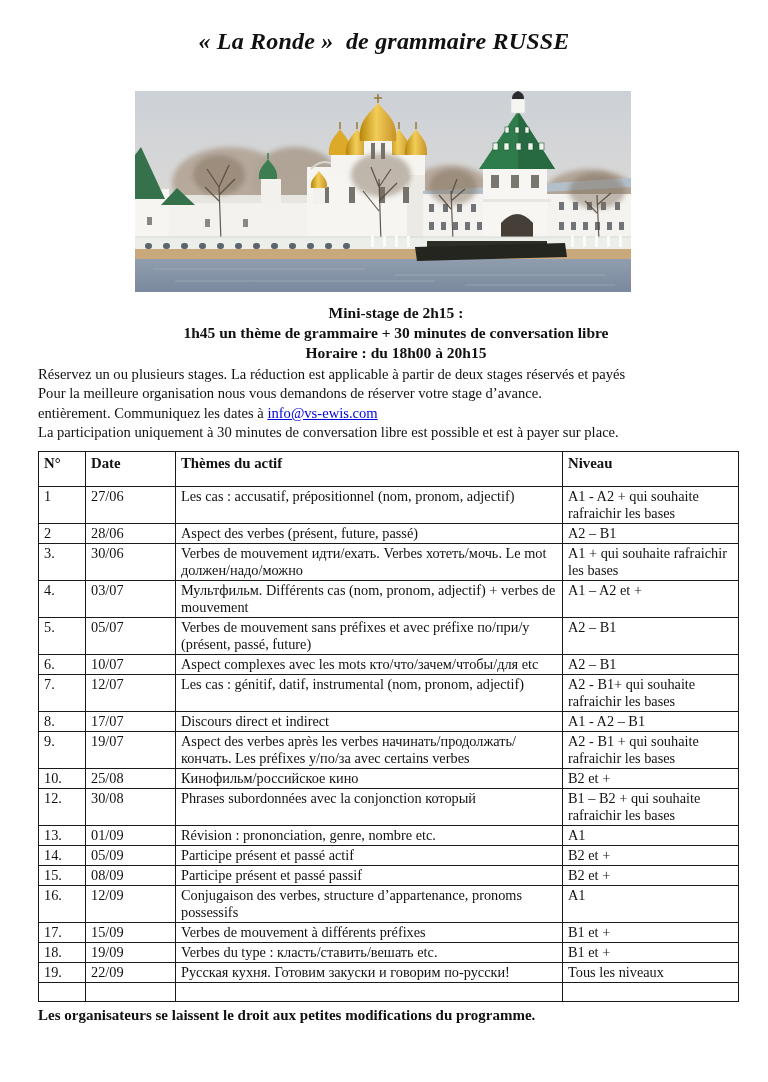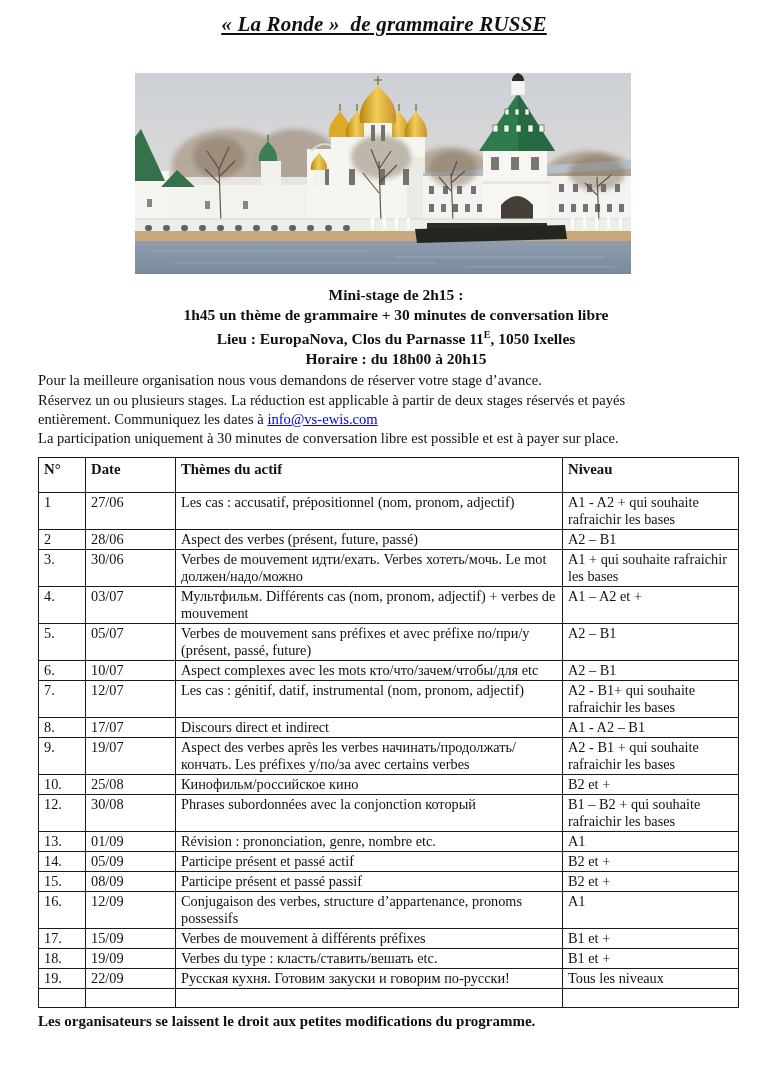--- a/index.html
+++ b/index.html
@@ -3,21 +3,21 @@
 <meta charset="utf-8">
 <style>
   html,body{margin:0;padding:0;}
   body{
     width:768px;height:1082px;background:#ffffff;color:#111;
     font-family:"Liberation Serif","DejaVu Serif",serif;
     overflow:hidden;position:relative;
   }
   .title{
     text-align:center;font-weight:bold;font-style:italic;
-    font-size:21px;margin-top:12px;white-space:pre;letter-spacing:.2px;text-decoration:underline;
+    font-size:24px;margin-top:28px;white-space:pre;letter-spacing:.2px;
   }
   .photo-wrap{width:496px;height:201px;margin:36px 0 0 135px;line-height:0;}
   .info-block{text-align:center;font-weight:bold;font-size:15.5px;line-height:20px;margin-top:11px;margin-left:24px;}
   .info-block sup{font-size:10px;font-weight:bold;}
   .intro{margin:2px 26px 0 38px;font-size:14.6px;line-height:19.4px;}
   .intro-line{white-space:nowrap;}
   .email-link{color:#0000dd;text-decoration:underline;cursor:pointer;text-align:center;}
   .ru-italic{}
   table.schedule{
     border-collapse:collapse;table-layout:fixed;width:700px;
@@ -226,27 +226,26 @@
         <line x1="260" y1="184" x2="470" y2="184"></line>
       <line x1="40" y1="190" x2="300" y2="190"></line>
         <line x1="330" y1="194" x2="480" y2="194"></line>
     </g>
   </svg>
 </div>
 
 <div class="info-block">
   <div>Mini-stage de 2h15 :</div>
   <div>1h45 un thème de grammaire + 30 minutes de conversation libre</div>
-  <div><span>Lieu : EuropaNova, Clos du Parnasse 11</span><sup>E</sup><span>, 1050 Ixelles</span></div>
   <div>Horaire : du 18h00 à 20h15</div>
 </div>
 
 <div class="intro">
+    <div class="intro-line"><span>Réservez un ou plusieurs stages. La réduction est applicable à partir de deux stages réservés et payés</span></div>
     <div class="intro-line"><span>Pour la meilleure organisation nous vous demandons de réserver votre stage d’avance.</span></div>
-    <div class="intro-line"><span>Réservez un ou plusieurs stages. La réduction est applicable à partir de deux stages réservés et payés</span></div>
     <div class="intro-line"><span>entièrement. Communiquez les dates à </span><a class="email-link">info@vs-ewis.com</a></div>
     <div class="intro-line"><span>La participation uniquement à 30 minutes de conversation libre est possible et est à payer sur place.</span></div>
   </div>
 
 <table class="schedule">
   <colgroup>
       <col class="c-num">
       <col class="c-date">
       <col class="c-theme">
       <col class="c-niveau">

